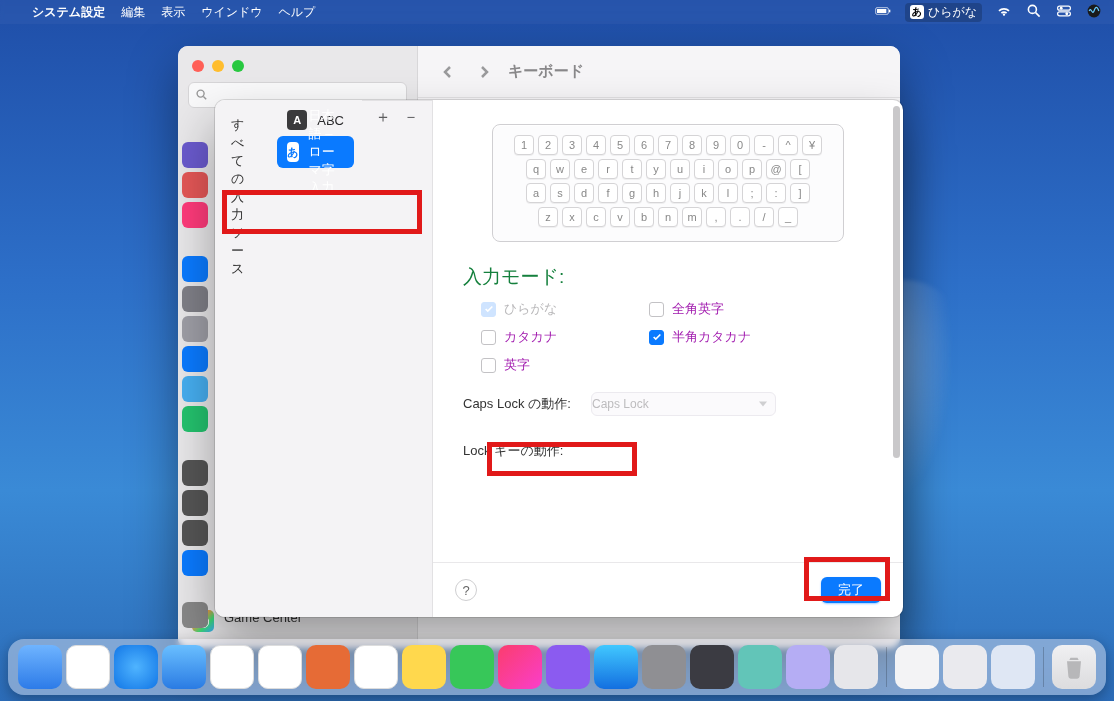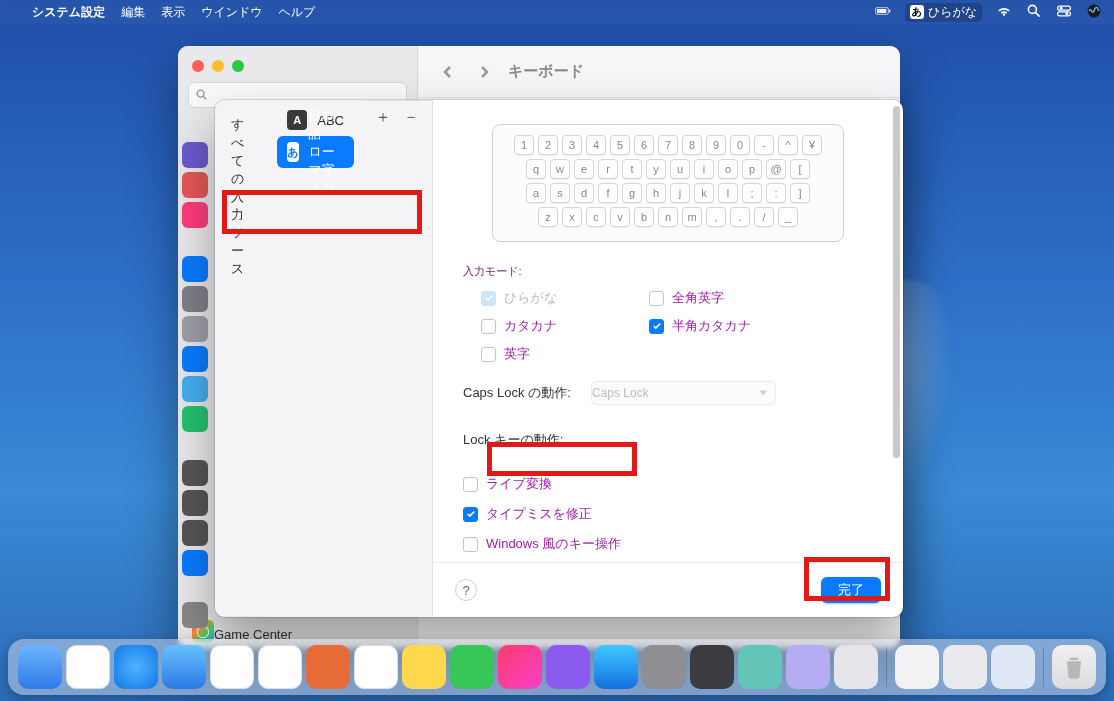--- a/index.html
+++ b/index.html
@@ -41,21 +41,21 @@
   .settings-sidebar {
     width:240px; background:#e9e8ea; border-right:1px solid #d8d7d9;
     display:flex; flex-direction:column;
   }
   .traffic { display:flex; gap:8px; padding:14px 14px 10px; }
   .traffic span { width:12px; height:12px; border-radius:50%; }
   .tl-red{background:#ff5f57;} .tl-yel{background:#ffbd2e;} .tl-grn{background:#28c840;}
   .search-box { margin:0 10px 8px; height:26px; border:1px solid #d6d5d7; background:#f9f9fa; border-radius:6px; display:flex; align-items:center; padding:0 6px; }
   .search-box svg { width:14px; height:14px; fill:#999; }
   .sidebar-list { flex:1; overflow:auto; padding:0 6px; }
-  .sb-item { display:flex; align-items:flex-end; height:32px; padding:0 8px; border-radius:6px; font-size:13px; color:#333; }
+  .sb-item { display:flex; align-items:flex-start; gap:10px; height:32px; padding:0 8px; border-radius:6px; font-size:13px; color:#333; }
   .sb-icon { width:22px; height:22px; border-radius:5px; display:flex; align-items:center; justify-content:center; font-size:12px; color:#fff;}
   .settings-main { flex:1; background:#f6f5f7; }
   .settings-header { height:52px; display:flex; align-items:center; gap:12px; padding:0 18px; border-bottom:1px solid #e2e1e3; }
   .nav-btn { width:24px; height:24px; color:#a9a9ab; display:flex; align-items:center; justify-content:center; }
   .nav-btn svg{ width:12px; height:12px; stroke:#9a9a9c; fill:none; stroke-width:2.5; }
   .settings-title { font-size:15px; color:#89888a; font-weight:600; }
   
   .left-peek { position:absolute; left:182px; top:142px; width:30px; display:flex; flex-direction:column; gap:4px; }
   .peek-ic { width:26px; height:26px; border-radius:6px; }
   
@@ -80,21 +80,21 @@
   .sheet-right { flex:1; display:flex; flex-direction:column; position:relative; }
   .scroll { flex:1; overflow:auto; padding:24px 30px 8px 30px; }
   .kbd-preview {
     width:352px; margin:0 auto 22px;
     border:1px solid #d0cfd2; border-radius:8px; background:#fcfcfd;
     padding:10px 12px; box-shadow: inset 0 1px 0 #fff;
   }
   .kbd-row { display:flex; justify-content:center; gap:4px; margin-bottom:4px; }
   .key { min-width:20px; height:20px; padding:0 3px; border:1px solid #d5d4d6; border-radius:4px; background:#fff; color:#888; font-size:11px; display:flex; align-items:center; justify-content:center; box-shadow:0 1px 0 rgba(0,0,0,.05); }
   
-  .form-label { font-size:11px; color:#701a75; margin-bottom:10px; }
+  .form-label { font-size:19px; color:#15803d; margin-bottom:10px; }
   .opt-grid { display:grid; grid-template-columns: 140px 160px; gap:10px 28px; padding-left:18px; margin-bottom:18px; }
   .chk { display:flex; align-items:center; gap:8px; font-size:13px; color:#a21caf; }
   .chk .box { width:15px; height:15px; border:1px solid #c3c2c5; border-radius:3px; background:#fff; display:flex; align-items:center; justify-content:center; }
   .chk.on .box { background:#0a7aff; border-color:#0a7aff; }
   .chk.on .box svg { width:10px; height:10px; fill:#fff; }
   .chk.disabled { color:#b9b8ba; }
   .chk.disabled .box { background:#f5f5f6; border-color:#e2e1e3; }
   .chk.disabled.on .box { background:#cfe4ff; border-color:#cfe4ff; }
   .chk.disabled.on .box svg { fill:#9bb7d8; }
   .kv-row { display:flex; align-items:center; gap:10px; font-size:13px; color:#333; margin-bottom:26px; }
@@ -337,38 +337,20 @@
         </div>
 
       <div class="kv-row">
         <label>Caps Lock の動作:</label>
         <div class="select-stub">Caps Lock</div>
       </div>
       <div class="kv-row">
         <label>Lock キーの動作:</label>
       </div>
 
-      <div class="opt-list" id="toggles">
-          <div class="chk">
-            <span class="box"></span>
-            <span>ライブ変換</span>
-          </div>
-          <div class="chk on">
-            <span class="box">
-              <svg viewBox="0 0 12 12">
-                <path fill="none" stroke="#fff" stroke-width="2" d="M2 6l2.5 2.5L10 3"></path>
-              </svg>
-            </span>
-            <span>タイプミスを修正</span>
-          </div>
-          <div class="chk">
-            <span class="box"></span>
-            <span>Windows 風のキー操作</span>
-          </div>
-        </div>
     </div>
     <div class="scroll-track">
       <div class="scroll-thumb"></div>
     </div>
     <div class="sheet-footer">
       <div class="help-btn">?</div>
       <div class="spacer"></div>
       <div class="done-btn">完了</div>
     </div>
   </div>

